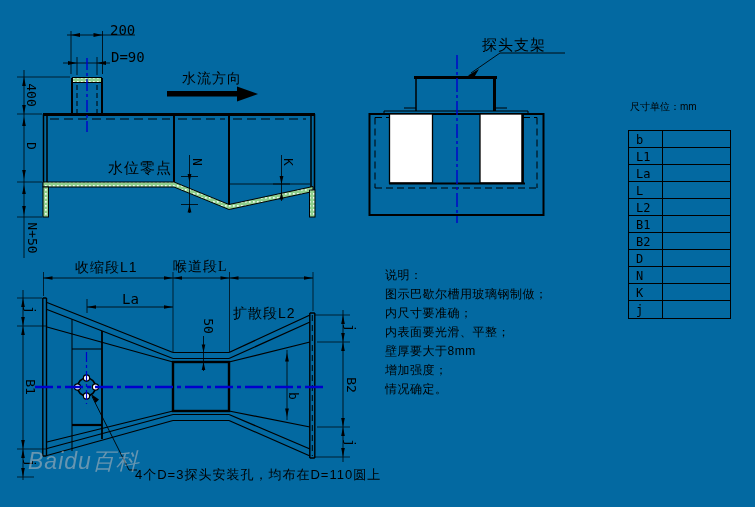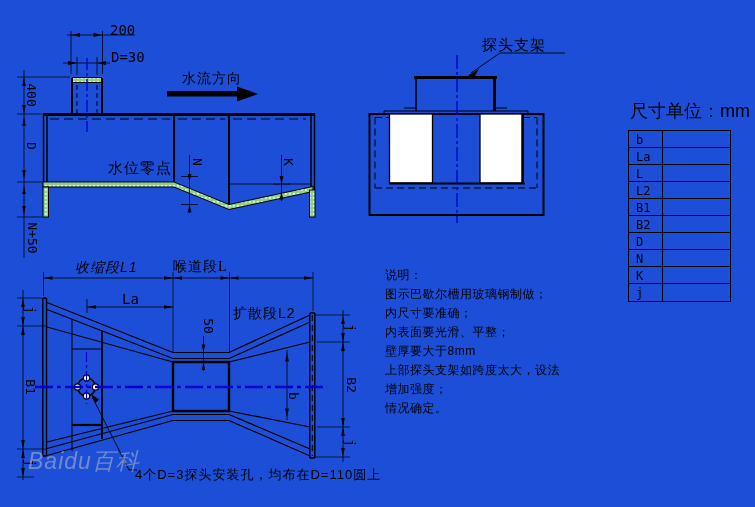--- a/index.html
+++ b/index.html
@@ -1,32 +1,32 @@
 <!DOCTYPE html>
 <html><head>
 <meta charset="utf-8">
 <style>
   html,body{margin:0;padding:0;background:#ffffff;}
-  #stage{position:relative;width:755px;height:507px;background:#1d4ed8;overflow:hidden;
+  #stage{position:relative;width:755px;height:507px;background:#0369a1;overflow:hidden;
          font-family:"Liberation Sans",sans-serif;color:#000;}
   #drawing{position:absolute;left:0;top:0;}
   .lbl{position:absolute;white-space:nowrap;line-height:1;}
   .cjk{font-size:14px;letter-spacing:1px;}
   .m{font-family:"DejaVu Sans Mono",monospace;font-size:13px;}
   .vtext{position:absolute;white-space:nowrap;transform:translate(-50%,-50%) rotate(90deg);line-height:1;}
   
   #notes{position:absolute;left:385px;top:266px;width:368px;font-size:12px;line-height:19px;letter-spacing:0.5px;}
   
   #dim-table{position:absolute;left:628px;top:130px;width:103px;border:1px solid #000;box-sizing:border-box;}
   .trow{display:flex;height:17px;box-sizing:border-box;border-bottom:1px solid #000;}
   .trow:last-child{border-bottom:none;}
   .tlabel{width:34px;box-sizing:border-box;border-right:1px solid #000;
           font-family:"DejaVu Sans Mono",monospace;font-size:12px;padding:2px 0 0 7px;}
   .tval{flex:1;}
-  #table-title{position:absolute;left:630px;top:102px;font-size:18px;}
+  #table-title{position:absolute;left:630px;top:102px;font-size:10px;}
   #watermark{position:absolute;left:28px;top:446px;font-size:23px;font-weight:normal;
              color:rgba(185,185,190,0.55);letter-spacing:1px;font-style:italic;}
 </style>
 </head>
 <body>
 
 <div id="stage">
 
   <svg id="drawing" width="755" height="507" viewBox="0 0 755 507">
     <defs>
@@ -187,52 +187,56 @@
       <polygon points="23,326 21.2,335 24.8,335" fill="#000" stroke="none"></polygon>
       <polygon points="23,449 21.2,440 24.8,440" fill="#000" stroke="none"></polygon>
       <polygon points="23,449 21.2,458 24.8,458" fill="#000" stroke="none"></polygon>
       <polygon points="23,477 21.2,468 24.8,468" fill="#000" stroke="none"></polygon>
 
       <path d="M35,387 H327" stroke="#0000cd" stroke-width="2.6" stroke-dasharray="18,4,4,4"></path>
     </g>
   </svg>
 
   <span class="lbl m" style="left:110px;top:23px;font-size:14px;">200</span>
-  <span class="lbl m" style="left:111px;top:50px;font-size:14px;">D=30</span>
+  <span class="lbl m" style="left:111px;top:50px;font-size:14px;">D=90</span>
   <span class="vtext m" style="left:31px;top:95px;">400</span>
   <span class="vtext m" style="left:31px;top:146px;">D</span>
   <span class="vtext m" style="left:32px;top:238px;">N+50</span>
   <span class="vtext m" style="left:197px;top:162px;">N</span>
   <span class="vtext m" style="left:288px;top:162px;">K</span>
   <span class="lbl cjk" style="left:182px;top:71px;">水流方向</span>
   <span class="lbl cjk" style="left:108px;top:160px;font-size:15px;">水位零点</span>
 
   <span class="lbl cjk" style="left:482px;top:37px;font-size:15px;">探头支架</span>
 
-  <span class="lbl cjk" style="left:75px;top:260px;font-style:italic;">收缩段L1</span>
+  <span class="lbl cjk" style="left:75px;top:260px;">收缩段L1</span>
   <span class="lbl cjk" style="left:173px;top:260px;font-family:Liberation Serif, serif;">喉道段L</span>
   <span class="lbl cjk" style="left:233px;top:259px;margin-top:47px;">扩散段L2</span>
   <span class="lbl m" style="left:122px;top:292px;font-size:14px;">La</span>
   <span class="vtext m" style="left:208px;top:326px;">50</span>
   <span class="vtext m" style="left:30px;top:310px;">j</span>
   <span class="vtext m" style="left:30px;top:387px;">B1</span>
   <span class="vtext m" style="left:30px;top:463px;">j</span>
   <span class="vtext m" style="left:350px;top:328px;">j</span>
   <span class="vtext m" style="left:351px;top:385px;">B2</span>
   <span class="vtext m" style="left:350px;top:443px;">j</span>
   <span class="vtext m" style="left:293px;top:396px;">b</span>
   <span class="lbl cjk" style="left:135px;top:468px;font-size:13px;">4个D=3探头安装孔，均布在D=110圆上</span>
 
   <div id="table-title" class="lbl">尺寸单位：mm</div>
   <div id="dim-table">
     <div class="trow">
         <div class="tlabel">b</div>
         <div class="tval"></div>
       </div>
     <div class="trow">
+        <div class="tlabel">L1</div>
+        <div class="tval"></div>
+      </div>
+    <div class="trow">
         <div class="tlabel">La</div>
         <div class="tval"></div>
       </div>
     <div class="trow">
         <div class="tlabel">L</div>
         <div class="tval"></div>
       </div>
     <div class="trow">
         <div class="tlabel">L2</div>
         <div class="tval"></div>
@@ -262,20 +266,19 @@
         <div class="tval"></div>
       </div>
   </div>
 
   <div id="notes">
     <div>说明：</div>
     <div>图示巴歇尔槽用玻璃钢制做；</div>
     <div>内尺寸要准确；</div>
     <div>内表面要光滑、平整；</div>
     <div>壁厚要大于8mm</div>
-    <div>上部探头支架如跨度太大，设法</div>
     <div>增加强度；</div>
     <div>情况确定。</div>
   </div>
 
   <div id="watermark">Baidu百科</div>
 
 </div>
 
 </body></html>

